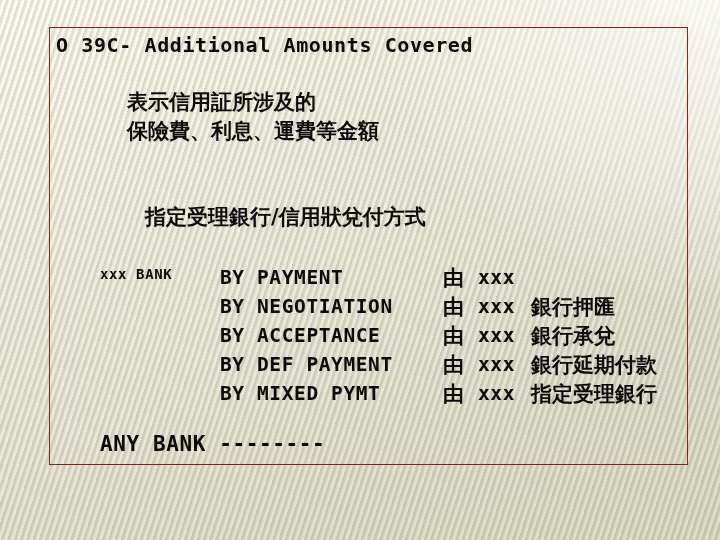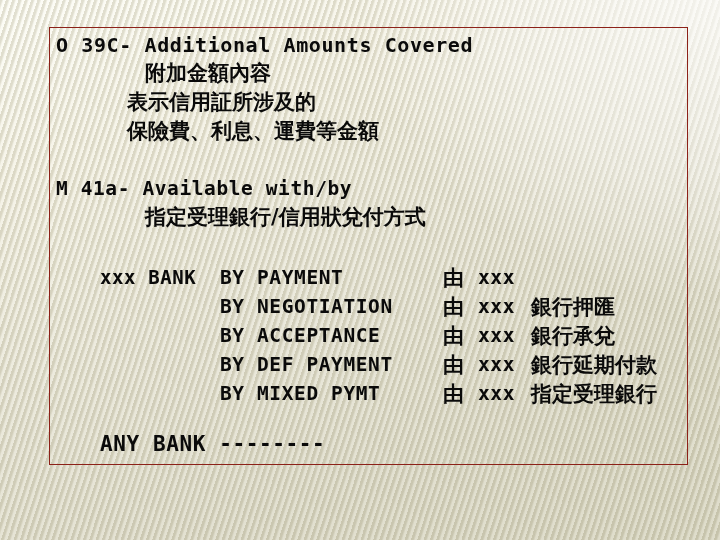--- a/index.html
+++ b/index.html
@@ -109,21 +109,21 @@
     width: 639px;
   }
   .row {
     position: relative;
     height: 29px;
   }
   .c-bank {
     position: absolute;
     left: 51px;
     top: 2px;
-    font-size: 19px;
+    font-size: 14px;
     letter-spacing: 0.6px;
     white-space: pre;
   }
   .c-mode {
     position: absolute;
     left: 171px;
     top: 2px;
     font-size: 19.5px;
     letter-spacing: 0.6px;
     white-space: pre;
@@ -161,25 +161,23 @@
 </head>
 <body>
 
 <div id="slide">
 
   <div id="frame"></div>
 
   <div class="content">
 
     <div class="line mono l-39c-en">O 39C- Additional Amounts Covered</div>
-    <div class="line han l-39c-c1">附加金額內容</div>
     <div class="line han l-39c-c3">保險費、利息、運費等金額</div>
     <div class="line han l-39c-c2">表示信用証所涉及的</div>
 
-    <div class="line mono l-41a-en">M 41a- Available with/by</div>
     <div class="line han l-41a-c1">指定受理銀行/信用狀兌付方式</div>
 
     <div class="tbl">
 
       <div class="row">
         <span class="mono c-bank">xxx BANK</span>
         <span class="mono c-mode">BY PAYMENT</span>
         <span class="han c-you">由</span>
         <span class="mono c-xxx">xxx</span>
       </div>

